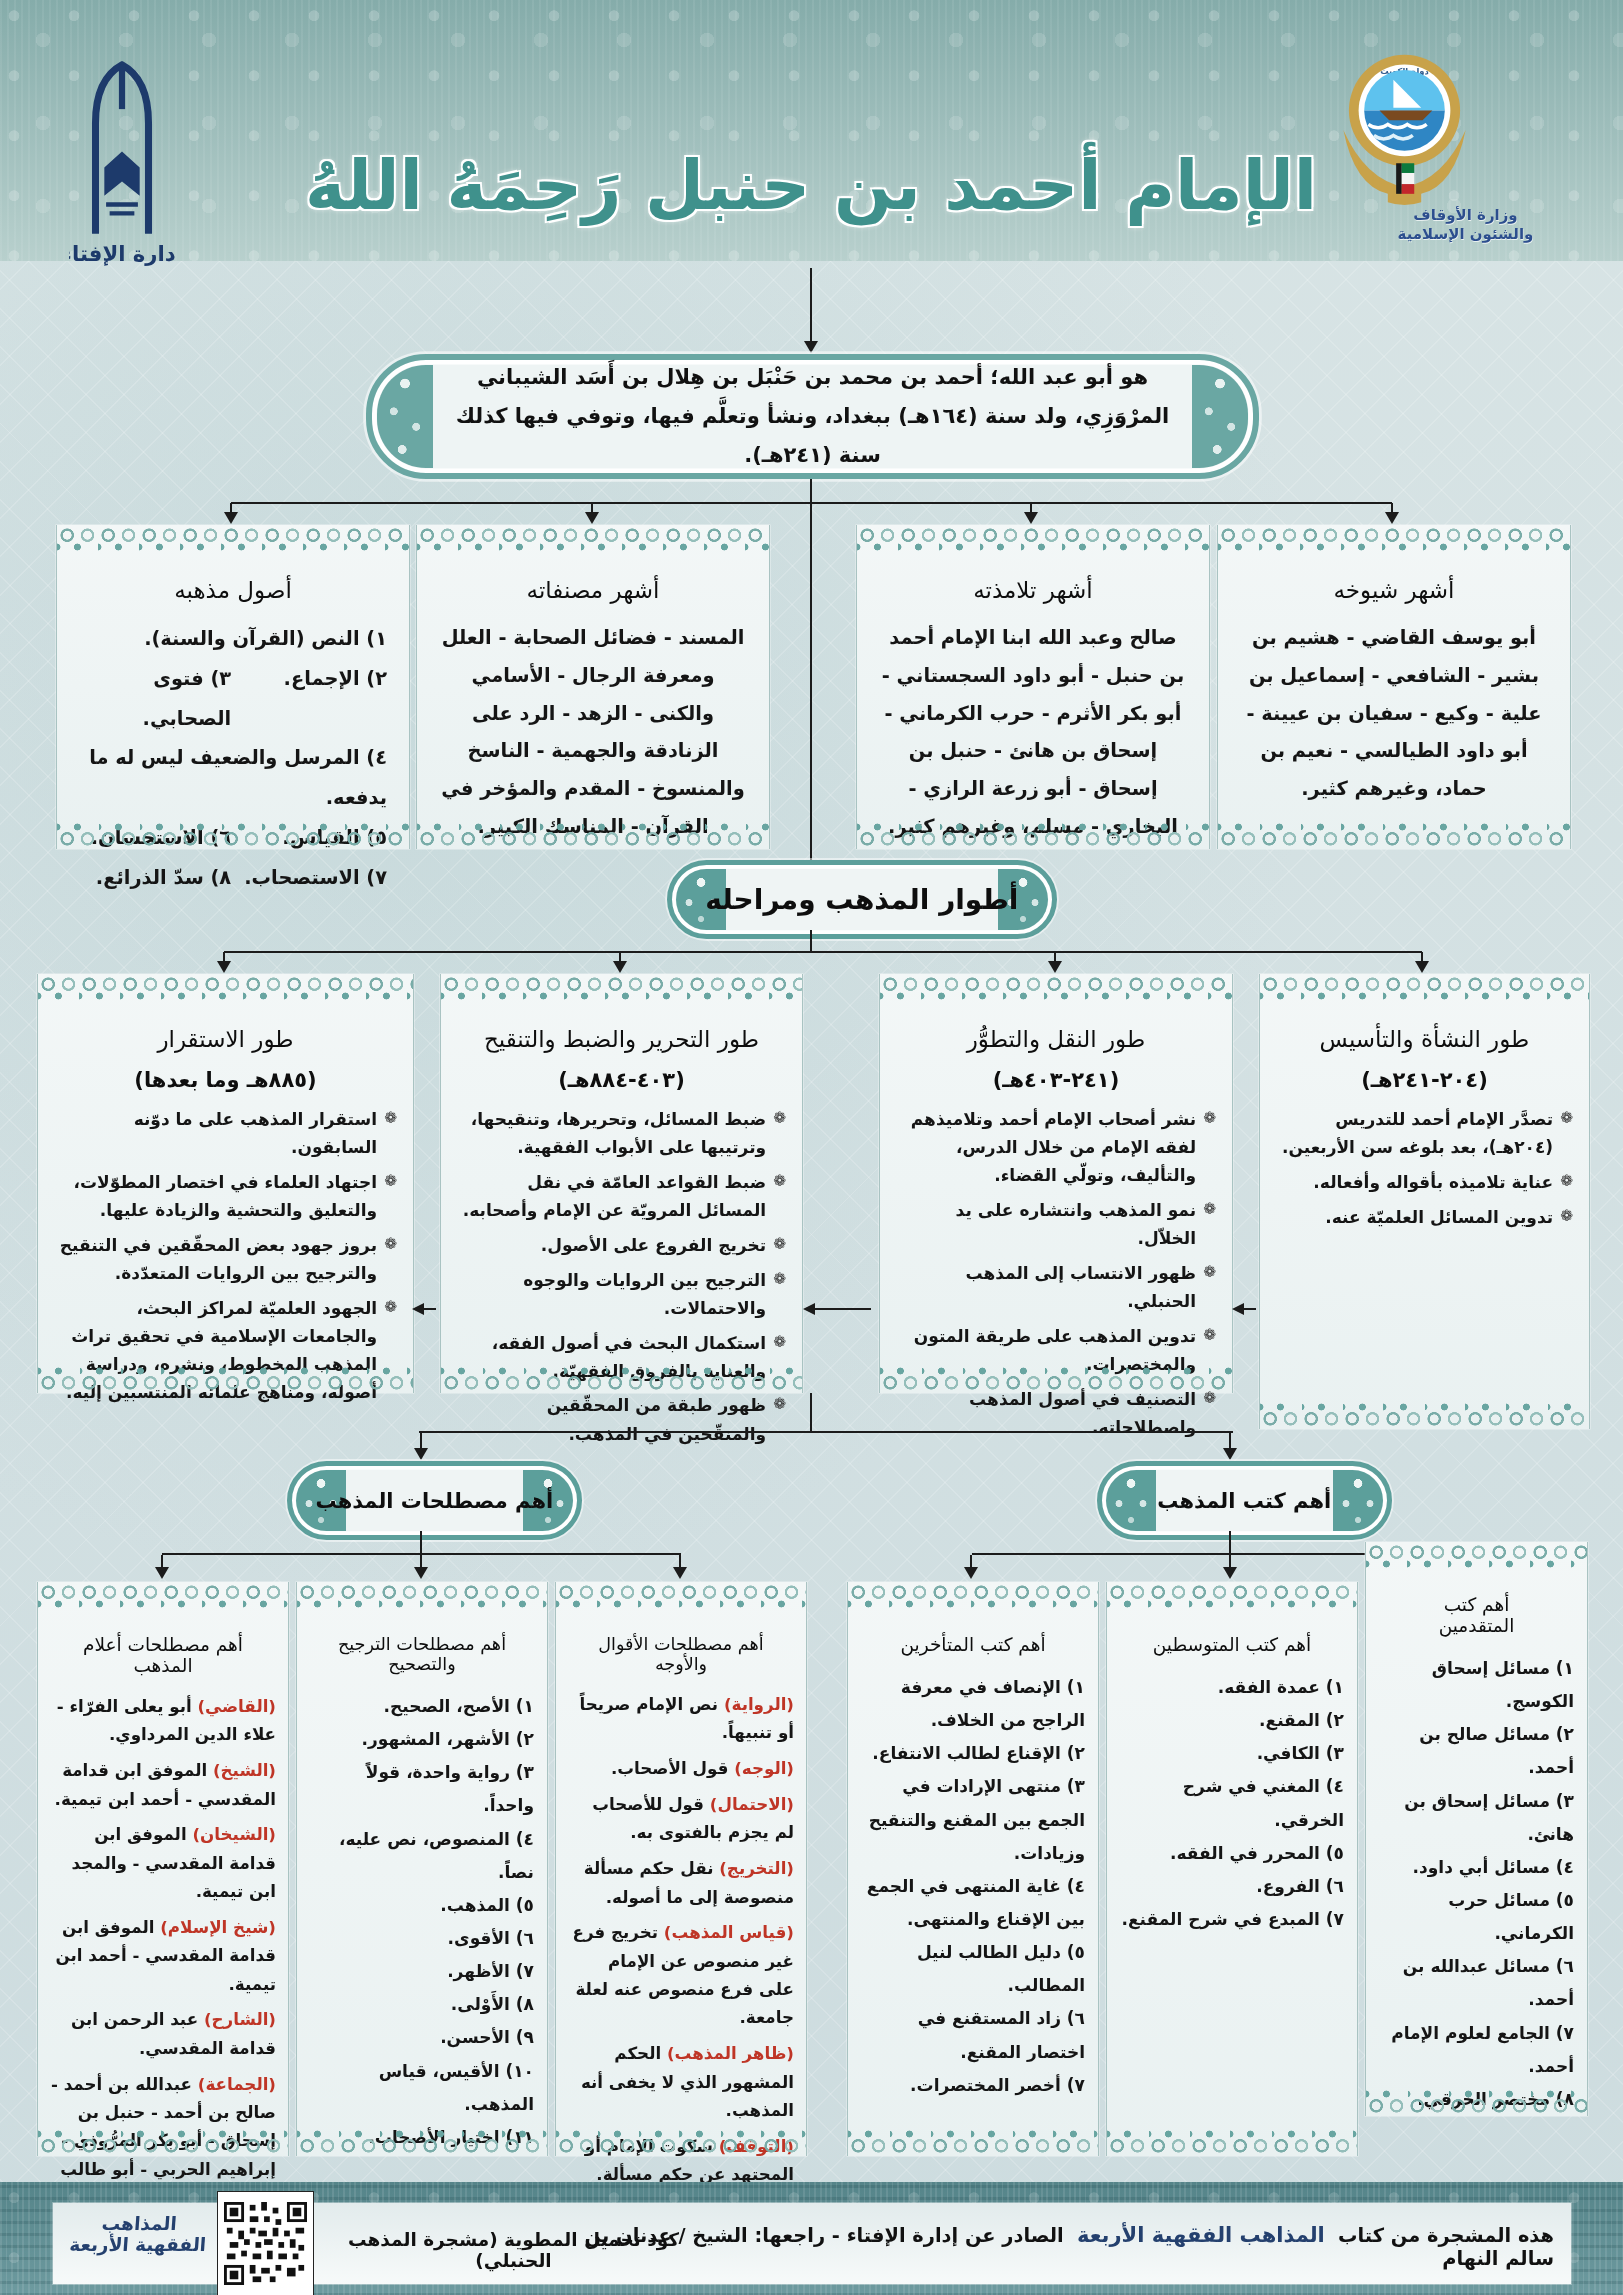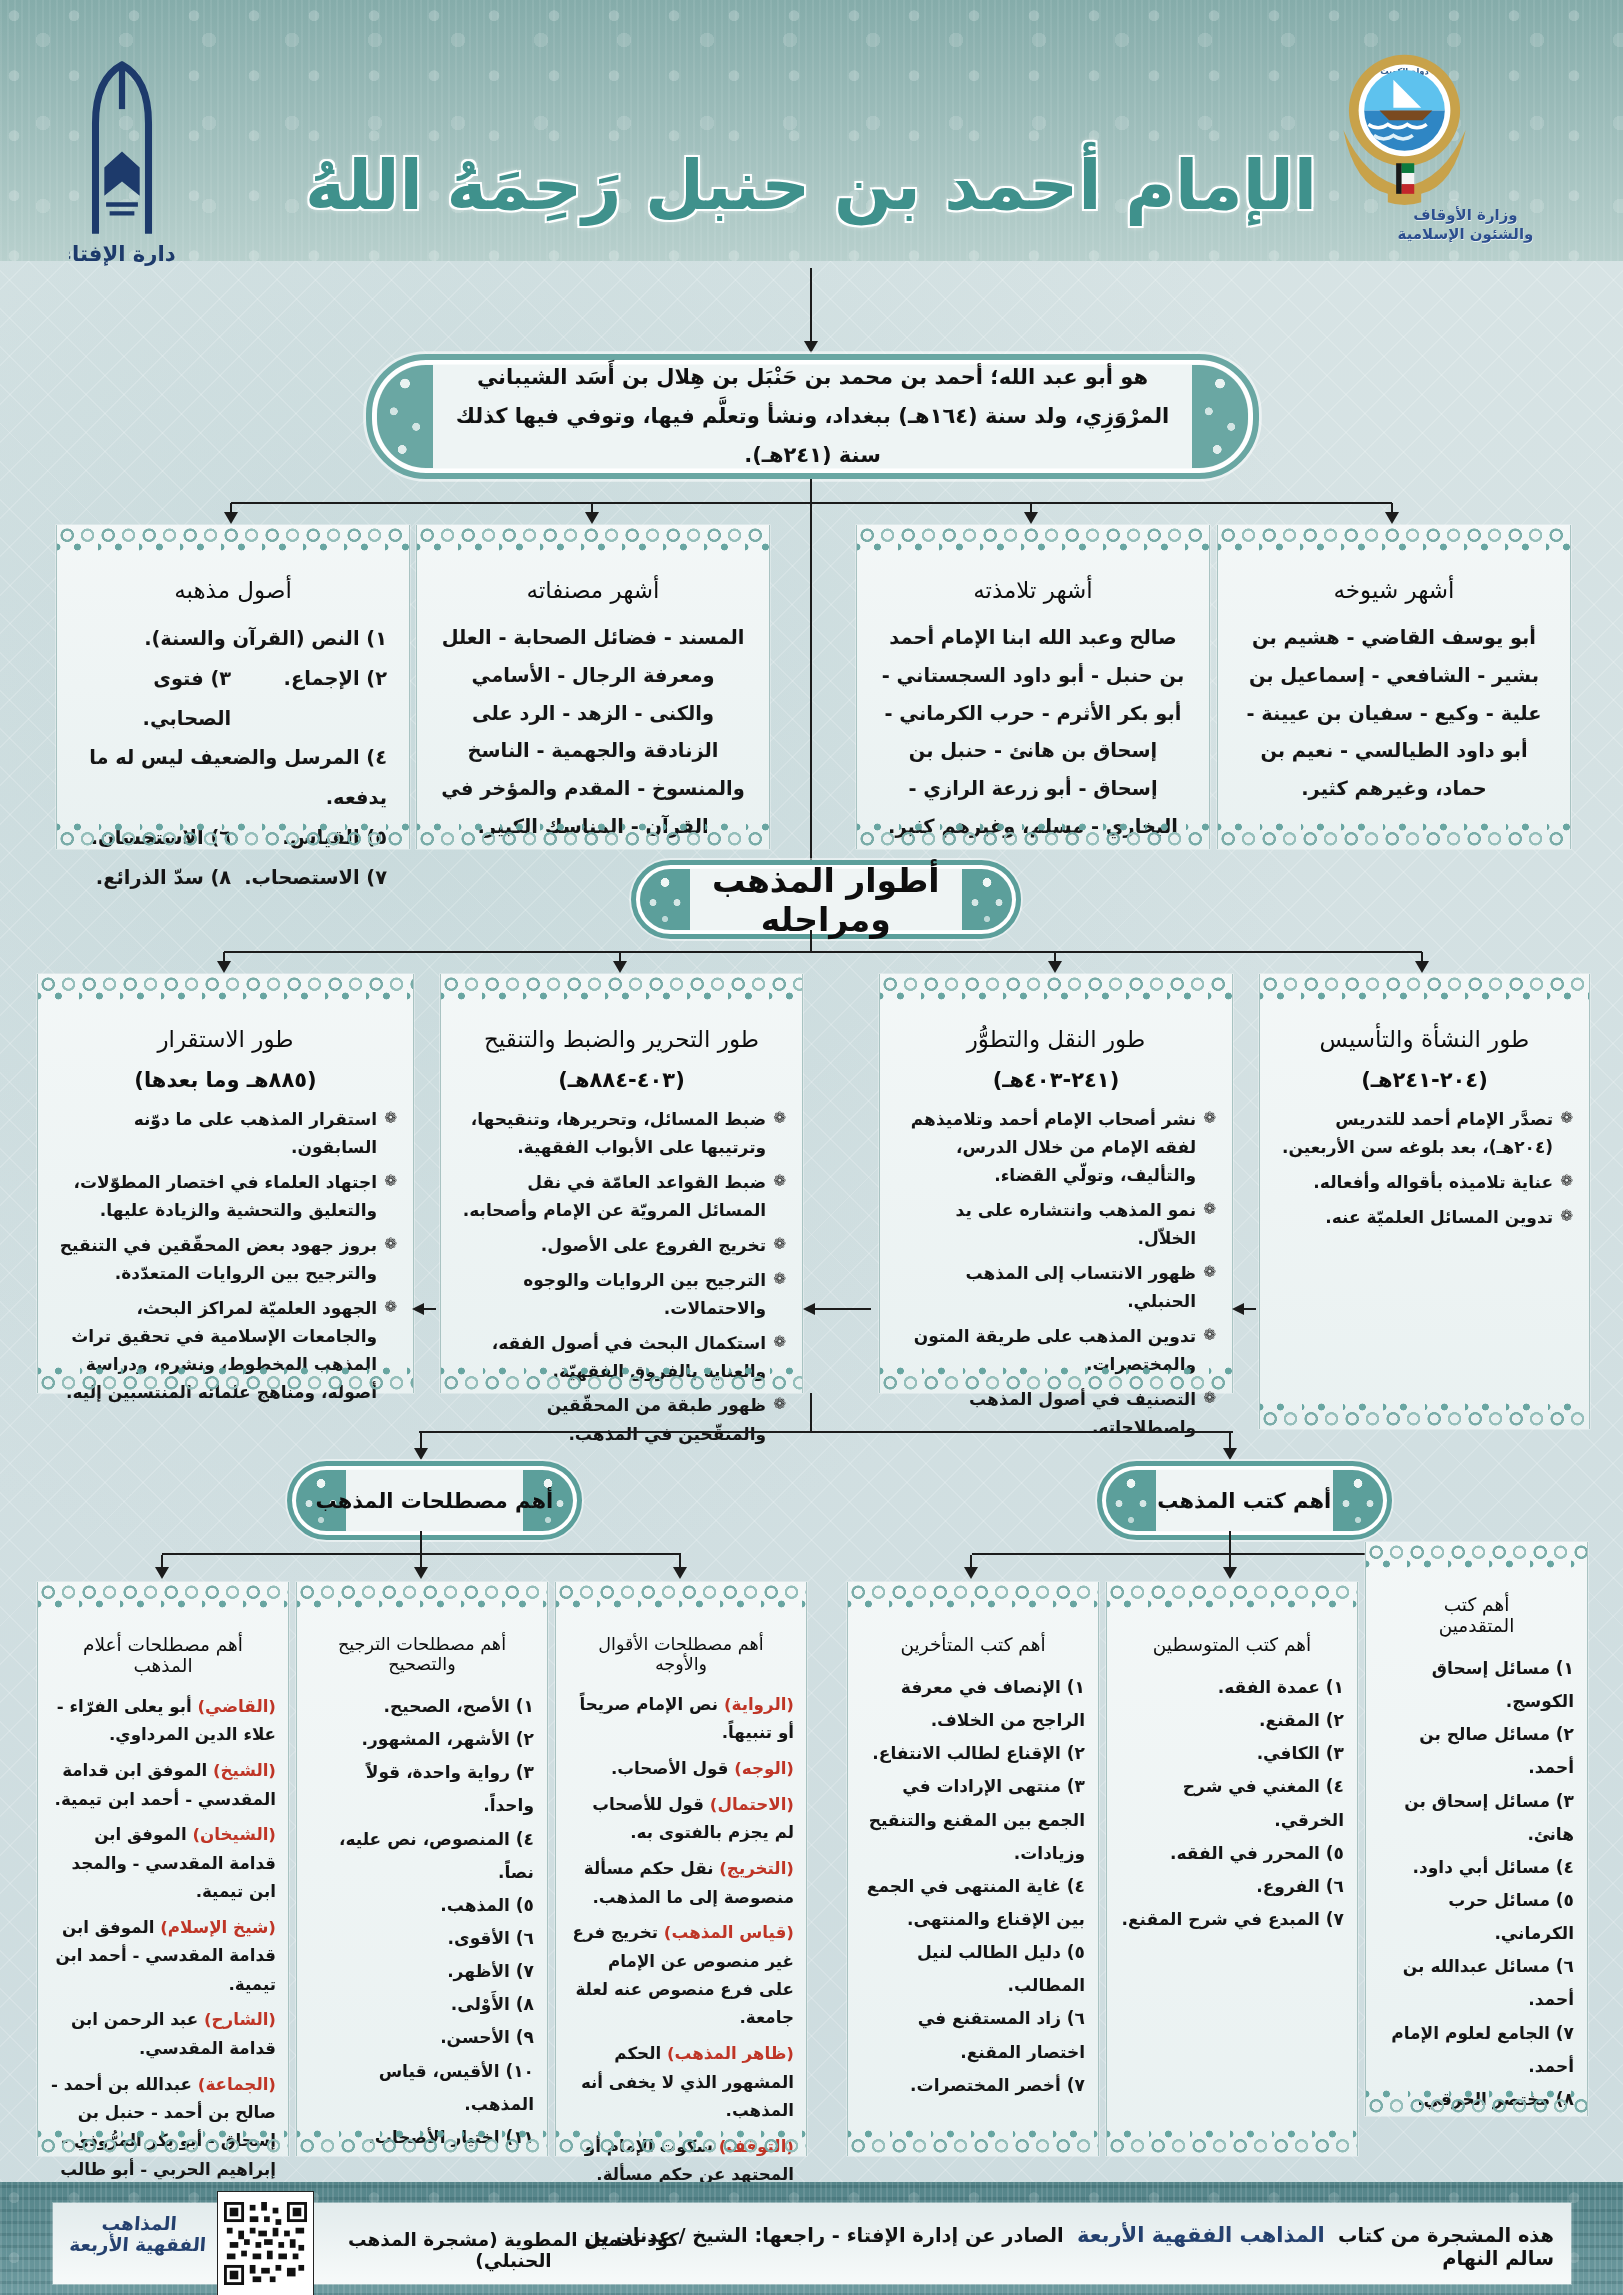--- a/index.html
+++ b/index.html
@@ -188,21 +188,21 @@
     <div class="orn b"></div>
   </section>
 
   <section class="panel" style="left:1217px;top:525px;width:352px;height:324px">
     <div class="orn t"></div>
     <h3 class="ptitle">أشهر شيوخه</h3>
     <p class="ptext">أبو يوسف القاضي - هشيم بن بشير - الشافعي - إسماعيل بن علية - وكيع - سفيان بن عيينة - أبو داود الطيالسي - نعيم بن حماد، وغيرهم كثير.</p>
     <div class="orn b"></div>
   </section>
 
-  <div class="pill" style="left:631px;top:860px;width:361px;height:69px;font-size:33px;padding:0 9.3px">
+  <div class="pill" style="left:667px;top:860px;width:361px;height:69px;font-size:28px;padding:0 9.3px">
     <span>أطوار المذهب ومراحله</span>
   </div>
 
   <div class="vl" style="left:810px;top:930px;height:23px"></div>
   <div class="hl" style="left:224px;top:951px;width:1198px"></div>
   <div class="vl" style="left:223px;top:952px;height:9.3px"></div>
   <div class="arr-d" style="left:217px;top:961px"></div>
   <div class="vl" style="left:619px;top:952px;height:9.3px"></div>
   <div class="arr-d" style="left:613px;top:961px"></div>
   <div class="vl" style="left:1054px;top:952px;height:9.3px"></div>
@@ -390,21 +390,21 @@
     <div class="orn b"></div>
   </section>
 
   <section class="panel" style="left:555px;top:1582px;width:250px;height:574px">
     <div class="orn t"></div>
     <h3 class="ptitle" style="font-size:17.6px">أهم مصطلحات الأقوال والأوجه</h3>
     <div style="margin-top:10.2px;margin-bottom:35px">
       <div class="titem"><span class="red">(الرواية)</span> <span>نص الإمام صريحاً أو تنبيهاً.</span></div>
       <div class="titem"><span class="red">(الوجه)</span> <span>قول الأصحاب.</span></div>
       <div class="titem"><span class="red">(الاحتمال)</span> <span>قول للأصحاب لم يجزم بالفتوى به.</span></div>
-      <div class="titem"><span class="red">(التخريج)</span> <span>نقل حكم مسألة منصوصة إلى ما المذهب.</span></div>
+      <div class="titem"><span class="red">(التخريج)</span> <span>نقل حكم مسألة منصوصة إلى ما أصوله.</span></div>
       <div class="titem"><span class="red">(قياس المذهب)</span> <span>تخريج فرع غير منصوص عن الإمام على فرع منصوص عنه لعلة جامعة.</span></div>
       <div class="titem"><span class="red">(ظاهر المذهب)</span> <span>الحكم المشهور الذي لا يخفى أنه المذهب.</span></div>
       <div class="titem"><span class="red">(التوقف)</span> <span>سكوت الإمام أو المجتهد عن حكم مسألة.</span></div>
     </div>
     <div class="orn b"></div>
   </section>
 
   <section class="panel" style="left:847px;top:1582px;width:250px;height:574px">
     <div class="orn t"></div>
     <h3 class="ptitle" style="font-size:18.5px">أهم كتب المتأخرين</h3>

